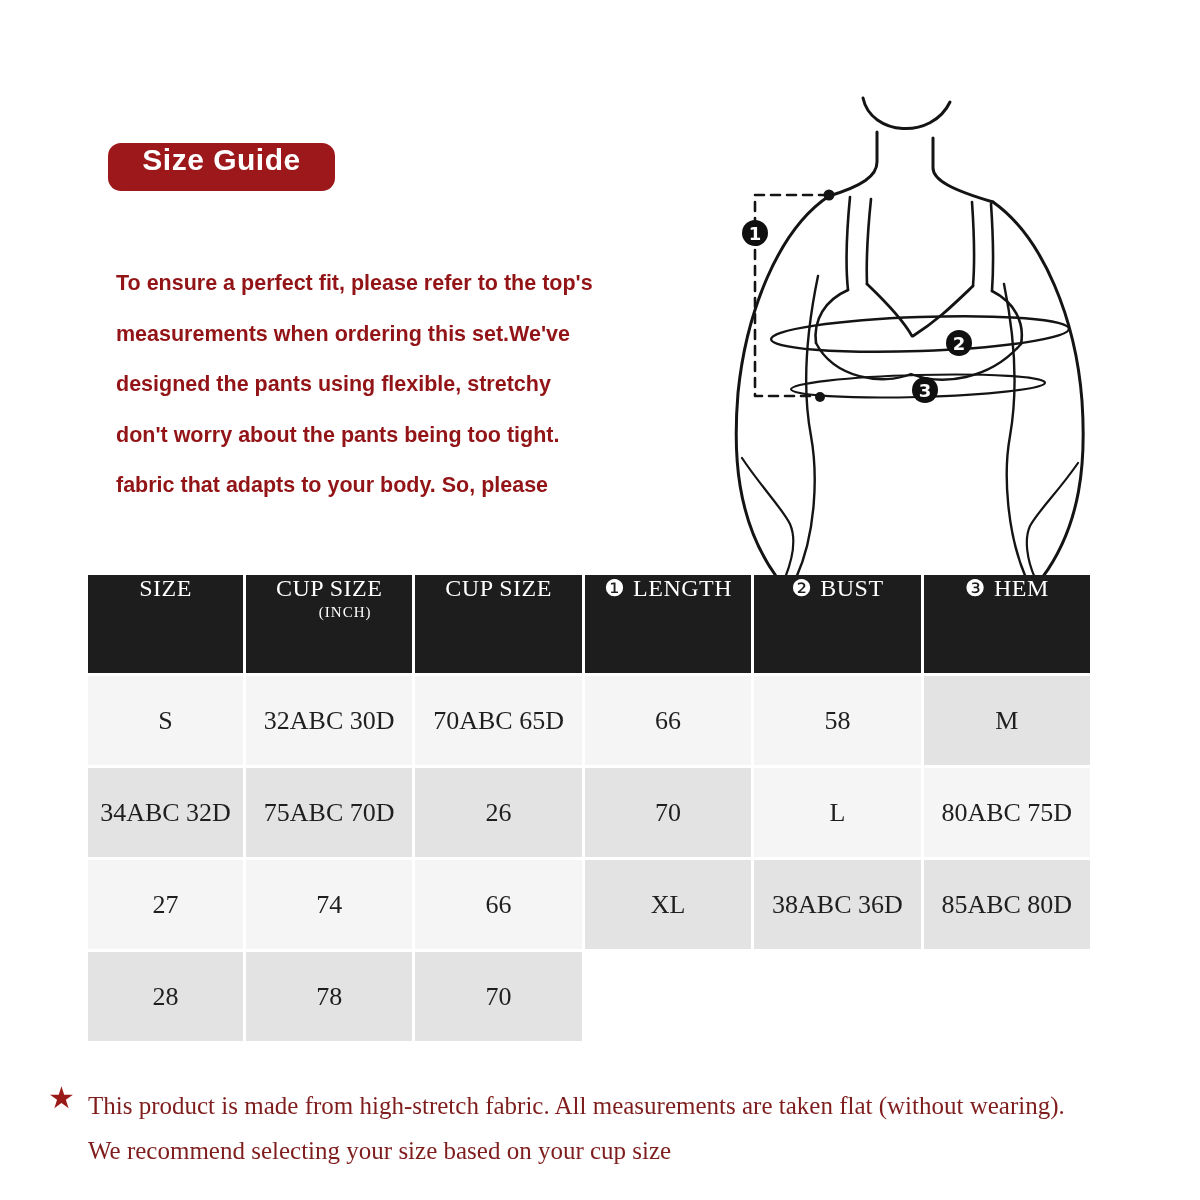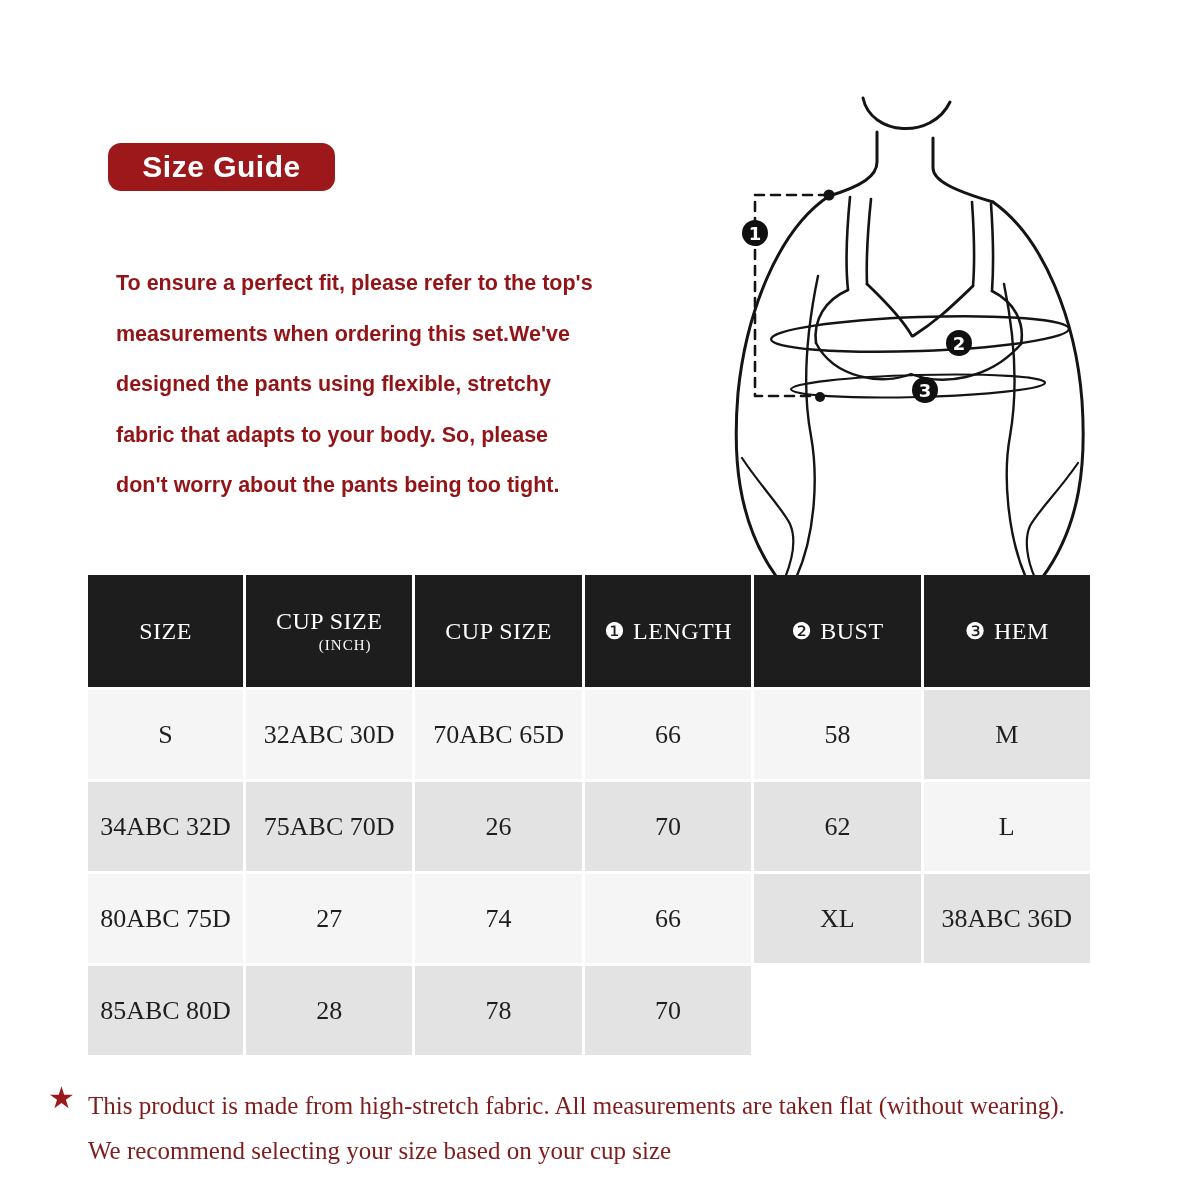--- a/index.html
+++ b/index.html
@@ -13,21 +13,21 @@
     font-family: "Liberation Sans", sans-serif;
   }
 
   
   .badge {
     position: absolute;
     left: 108px; top: 143px;
     width: 227px; height: 48px;
     background: #9c181b;
     border-radius: 13px;
-    display: flex; align-items: center; justify-content: center;
+    display: flex; justify-content: center;
     color: #ffffff;
     font-size: 30px;
     font-weight: bold;
     letter-spacing: 0.5px;
   }
 
   
   .intro {
     position: absolute;
     left: 116px; top: 258px;
@@ -51,23 +51,23 @@
     left: 88px; top: 575px;
     width: 1002px;
     display: grid;
     grid-template-columns: 155px repeat(5, 1fr);
     gap: 3px;
     background: #ffffff;
     font-family: "Liberation Serif", serif;
   }
   .th {
     background: #1e1d1d;
-    height: 112px;
+    height: 98px;
     display: flex; flex-direction: column;
-    align-items: center; justify-content: center;
+    align-items: center; justify-content: flex-start;
     color: #ffffff;
     font-size: 24px;
     letter-spacing: 0.5px;
   }
   .th .h-row { display: flex; align-items: center; gap: 8px; }
   .th .h-sub { font-size: 15px; margin-top: 2px; letter-spacing: 1px; margin-left: 32px; }
   .h-glyph {
     font-family: "DejaVu Sans", sans-serif;
     font-size: 23px;
     color: #ffffff;
@@ -107,22 +107,22 @@
 <div class="canvas">
 
   <div class="badge">
     <span>Size Guide</span>
   </div>
 
   <div class="intro">
     <div class="line">To ensure a perfect fit, please refer to the top's</div>
     <div class="line">measurements when ordering this set.We've</div>
     <div class="line">designed the pants using flexible, stretchy</div>
+    <div class="line">don't worry about the pants being too tight.</div>
     <div class="line">fabric that adapts to your body. So, please</div>
-    <div class="line">don't worry about the pants being too tight.</div>
   </div>
 
   <svg class="figure" viewBox="0 0 440 500" xmlns="http://www.w3.org/2000/svg">
     <g stroke="#141414" fill="none" stroke-linecap="round" stroke-linejoin="round">
 
       <path stroke-width="3" d="M 173 20 C 181 58, 242 62, 260 24"></path>
 
       <path stroke-width="3" d="M 187 54 L 187 84 C 187 98, 172 108, 139 118"></path>
       <path stroke-width="3" d="M 243 60 L 243 90 C 243 102, 262 112, 303 124"></path>
 
@@ -210,21 +210,20 @@
     <div class="td light">32ABC 30D</div>
     <div class="td light">70ABC 65D</div>
     <div class="td light">66</div>
     <div class="td light">58</div>
 
     <div class="td dark">M</div>
     <div class="td dark">34ABC 32D</div>
     <div class="td dark">75ABC 70D</div>
     <div class="td dark">26</div>
     <div class="td dark">70</div>
-    <div class="td dark">62</div>
 
     <div class="td light">L</div>
     <div class="td light">80ABC 75D</div>
     <div class="td light">27</div>
     <div class="td light">74</div>
     <div class="td light">66</div>
 
     <div class="td dark">XL</div>
     <div class="td dark">38ABC 36D</div>
     <div class="td dark">85ABC 80D</div>

